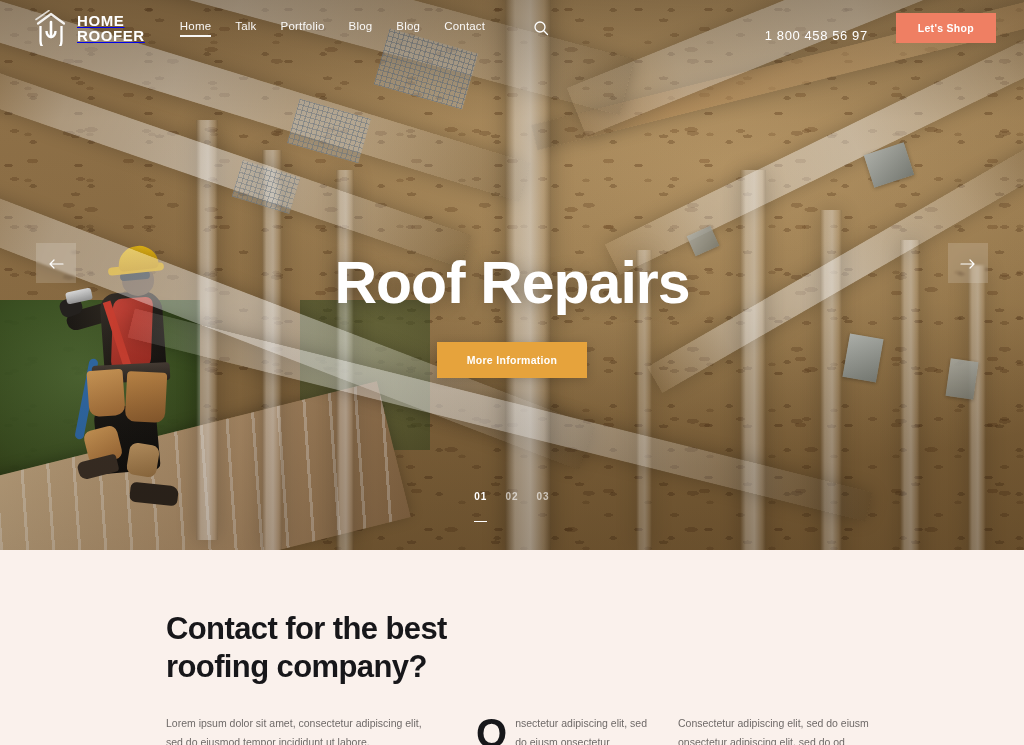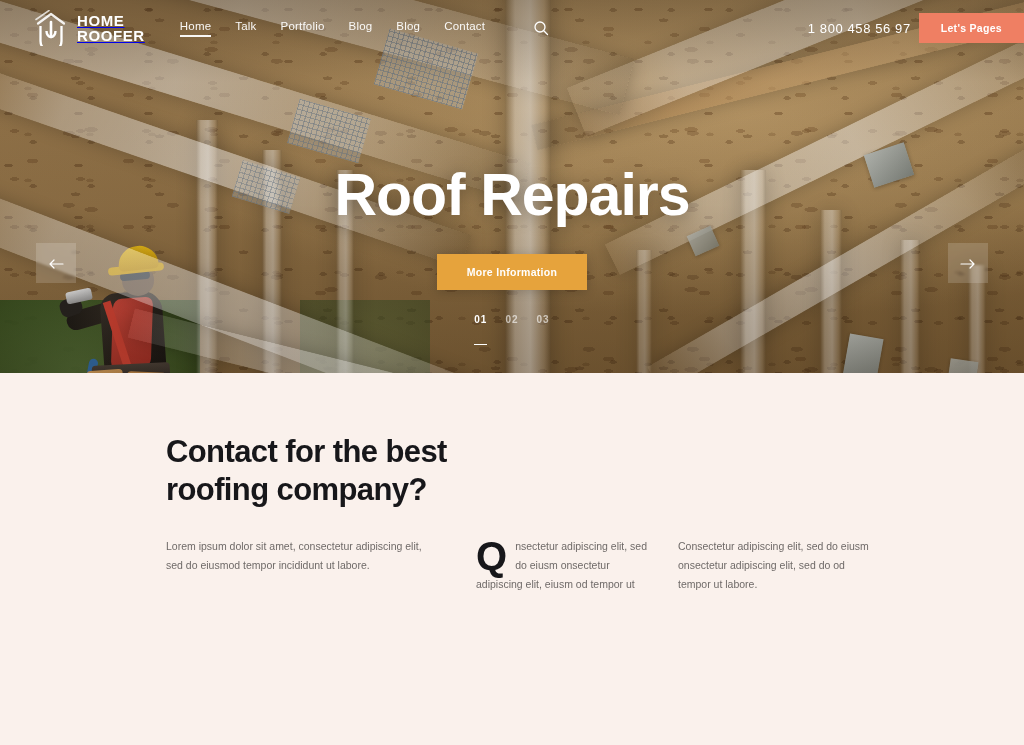--- a/index.html
+++ b/index.html
@@ -7,21 +7,21 @@
   body {
     font-family:"Liberation Sans", sans-serif;
     background:#faf1ec;
     -webkit-font-smoothing:antialiased;
   }
 
   
   .hero{
     position:relative;
     width:1024px;
-    height:373px;
+    height:550px;
     overflow:hidden;
     background:#c8a878;
   }
   .hero-photo{ position:absolute; inset:0; overflow:hidden; }
 
   
   .wood-base{
     position:absolute; inset:0;
     background:
       linear-gradient(172deg, rgba(255,255,255,.10) 0%, rgba(0,0,0,.16) 100%),
@@ -188,22 +188,22 @@
 
   .nav{ display:flex; align-items:center; gap:24px; margin-left:35px; }
   .nav a{ color:#fff; font-size:11.5px; text-decoration:none; position:relative;
     padding-bottom:5px; letter-spacing:.2px; opacity:.95; }
   .nav a.active::after{
     content:""; position:absolute; left:0; right:0; bottom:0; height:1.5px;
     background:#fff;
   }
   .search-btn{ margin-left:22px; width:20px; height:20px; display:flex;
     align-items:center; justify-content:center; cursor:pointer; }
-  .header-right{ margin-left:auto; display:flex; align-items:center;
-    gap:8px; }
+  .header-right{ margin-left:auto; display:flex; align-items:flex-end;
+    gap:28px; margin-right:28px; }
   .phone{ color:#fff; font-size:13px; letter-spacing:.6px; }
   .cta{
     background:#ef7f63; color:#fff; border:none; font-size:10.5px;
     font-weight:700; padding:9px 22px; cursor:pointer; letter-spacing:.3px;
     font-family:"Liberation Sans", sans-serif;
   }
 
   
   .hero-inner{
     position:absolute; inset:0; z-index:20;
@@ -387,21 +387,21 @@
       <span class="search-btn">
         <svg width="16" height="16" viewBox="0 0 16 16" fill="none">
           <circle cx="7" cy="7" r="5" stroke="#fff" stroke-width="1.3"></circle>
           <path d="M10.8 10.8 L14.5 14.5" stroke="#fff" stroke-width="1.3" stroke-linecap="round"></path>
         </svg>
       </span>
     </nav>
 
     <div class="header-right">
       <span class="phone">1 800 458 56 97</span>
-      <button class="cta">Let's Pages</button>
+      <button class="cta">Let's Shop</button>
     </div>
   </header>
 
   <div class="hero-inner">
     <h1 class="hero-title">
       <br>
       <span>Roof Repairs</span>
     </h1>
     <button class="hero-btn">More Information</button>
   </div>

